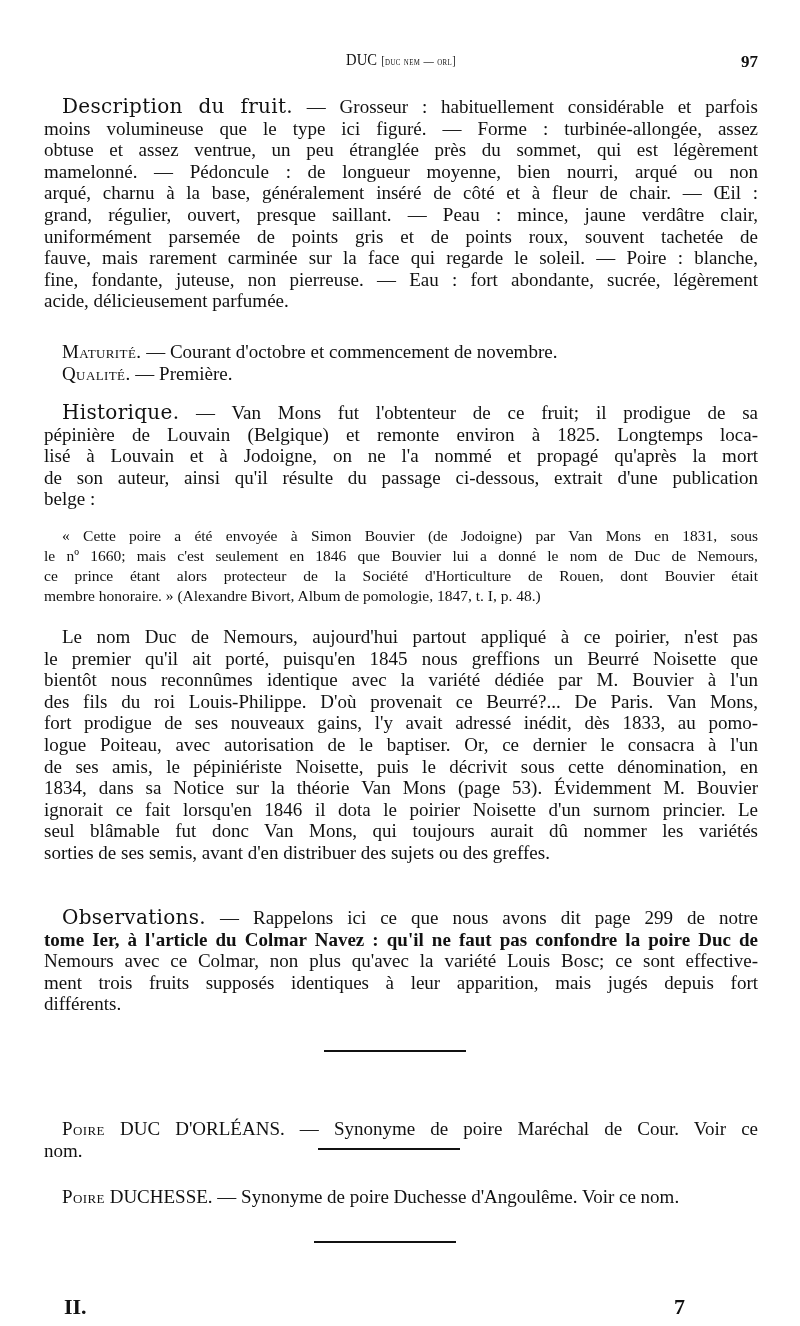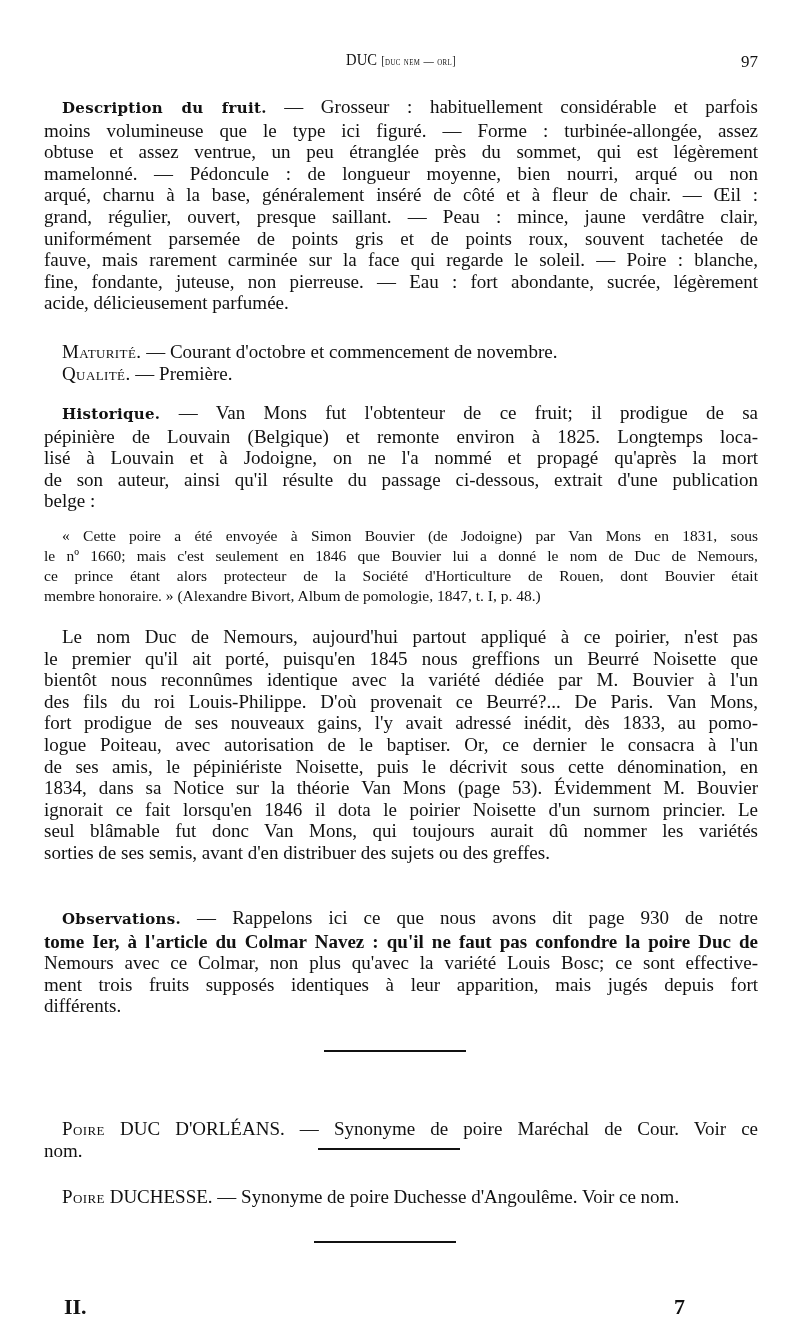--- a/index.html
+++ b/index.html
@@ -11,31 +11,31 @@
     .page { position: absolute; left: 0; top: 4px; width: 672px; height: 1326px; }
     .header {
       position: absolute; top: 46px; left: 44px; width: 714px; height: 24px;
       font-size: 17px;
     }
     .running-head {
       position: absolute; left: 0; right: 0; text-align: center; top: 0;
       transform: scaleX(0.86); letter-spacing: 0.2px;
     }
     .running-head .sc { font-size: 12px; letter-spacing: 0.5px; }
-    .page-number { position: absolute; right: 0; top: 2px; font-size: 17px; font-weight: normal; }
+    .page-number { position: absolute; right: 0; top: 2px; font-size: 17px; font-weight: bold; }
 
     .para {
       position: absolute; left: 44px; width: 714px;
       font-size: 19px; line-height: 21.6px; text-align: justify;
       text-align-last: left;
     }
     .para .line { display: block; white-space: nowrap; text-align: justify; text-align-last: justify; }
     .para .line.last { text-align-last: left; }
     .indent { padding-left: 18px; }
-    .lead { font-weight: bold; font-family: "DejaVu Serif", serif; font-size: 15px; letter-spacing: 0.3px; }
+    .lead { font-weight: normal; font-family: "DejaVu Serif", serif; font-size: 20px; letter-spacing: 0.3px; }
     .sc { font-variant: small-caps; letter-spacing: 0.4px; }
     .quote {
       position: absolute; left: 44px; width: 714px;
       font-size: 15.5px; line-height: 20px;
     }
     .quote .line { display: block; white-space: nowrap; text-align: justify; text-align-last: justify; }
     .quote .line.last { text-align-last: left; }
     .rule { position: absolute; height: 2px; background: #111; }
     .signature { position: absolute; top: 1290px; font-size: 22px; font-weight: bold; }
   </style>
@@ -96,21 +96,21 @@
     <span class="line" style="display: block;">fort prodigue de ses nouveaux gains, l'y avait adressé inédit, dès 1833, au pomo-</span>
     <span class="line" style="display: block;">logue Poiteau, avec autorisation de le baptiser. Or, ce dernier le consacra à l'un</span>
     <span class="line" style="display: block;">de ses amis, le pépiniériste Noisette, puis le décrivit sous cette dénomination, en</span>
     <span class="line" style="display: block;">1834, dans sa Notice sur la théorie Van Mons (page 53). Évidemment M. Bouvier</span>
     <span class="line" style="display: block;">ignorait ce fait lorsqu'en 1846 il dota le poirier Noisette d'un surnom princier. Le</span>
     <span class="line" style="display: block;">seul blâmable fut donc Van Mons, qui toujours aurait dû nommer les variétés</span>
     <span class="line last" style="display: block;">sorties de ses semis, avant d'en distribuer des sujets ou des greffes.</span>
   </div>
 
   <div class="para" style="top:903px;">
-    <span class="line indent" style="display: block;"><span class="lead">Observations.</span> <span>— Rappelons ici ce que nous avons dit page 930 de notre</span></span>
+    <span class="line indent" style="display: block;"><span class="lead">Observations.</span> <span>— Rappelons ici ce que nous avons dit page 299 de notre</span></span>
     <span class="line" style="display: block; font-weight: bold;">tome Ier, à l'article du Colmar Navez : qu'il ne faut pas confondre la poire Duc de</span>
     <span class="line" style="display: block;">Nemours avec ce Colmar, non plus qu'avec la variété Louis Bosc; ce sont effective-</span>
     <span class="line" style="display: block;">ment trois fruits supposés identiques à leur apparition, mais jugés depuis fort</span>
     <span class="line last" style="display: block;">différents.</span>
   </div>
 
   <div class="rule" style="top:1046px; left:324px; width:142px;"></div>
 
   <div class="para" style="top:1079px;">
     <span class="line indent" style="display: block; margin-top: 35px;"><span class="sc">Poire</span> <span>DUC D'ORLÉANS.</span> <span>— Synonyme de poire Maréchal de Cour. Voir ce</span></span>

